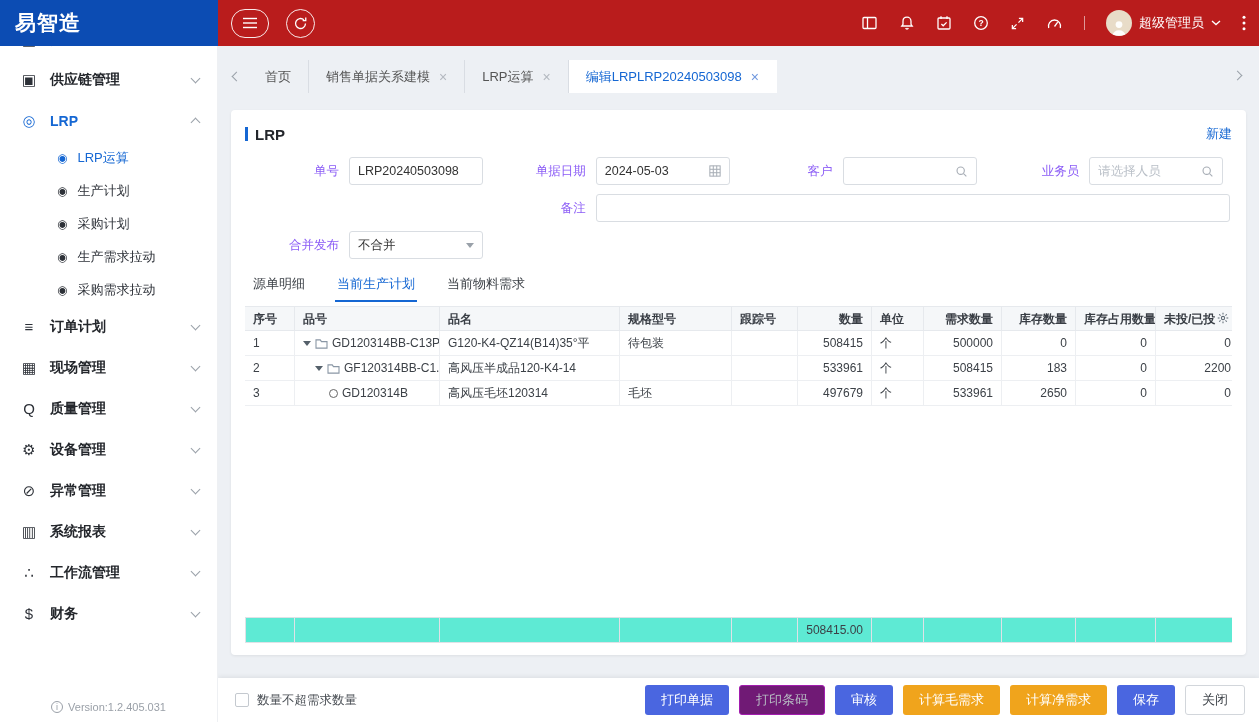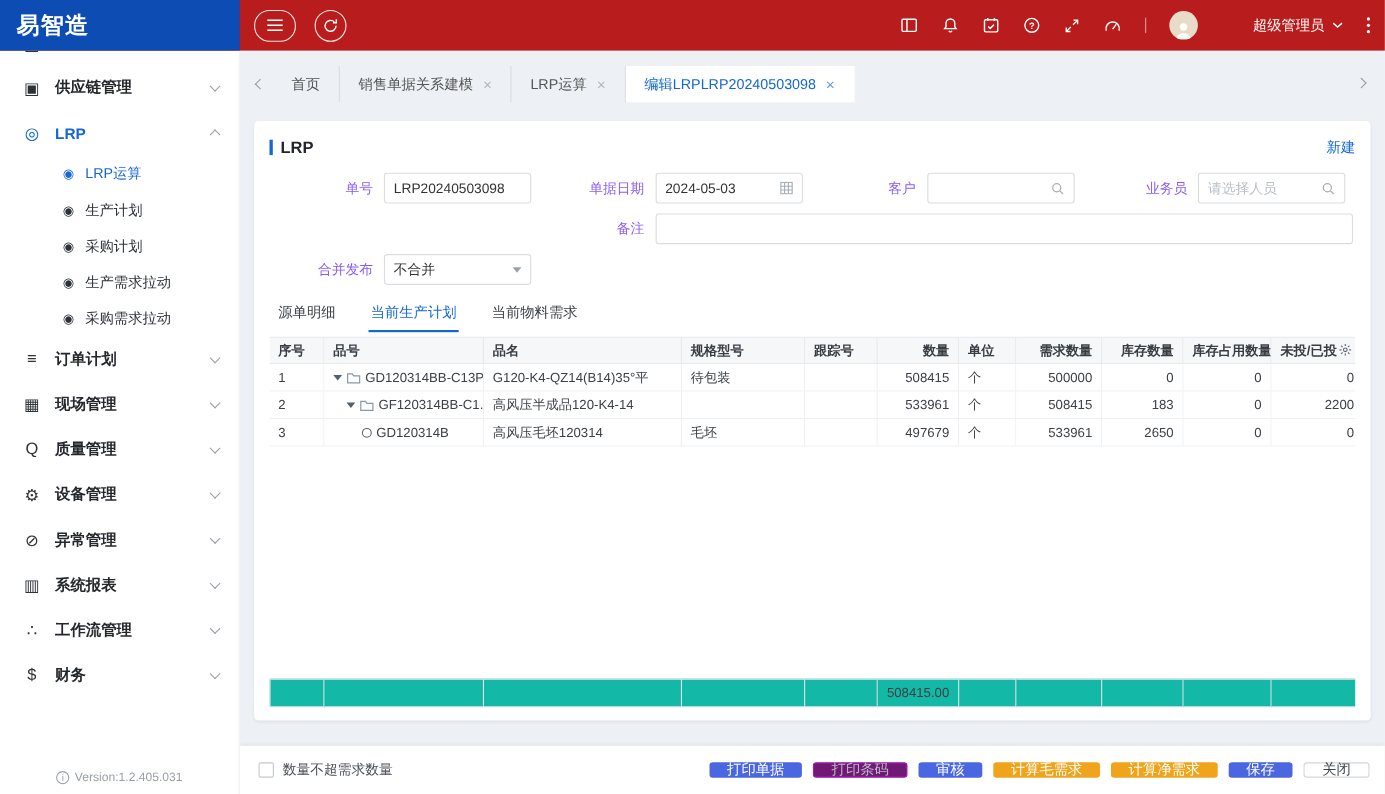--- a/index.html
+++ b/index.html
@@ -14,21 +14,21 @@
   .menu-btn { width:38px; height:29px; border:1px solid rgba(255,255,255,.9); border-radius:14px; display:flex; align-items:center; justify-content:center; cursor:pointer; }
   .refresh-btn { width:29px; height:29px; border:1px solid rgba(255,255,255,.9); border-radius:50%; display:flex; align-items:center; justify-content:center; cursor:pointer; }
   .tb-search { width:198px; height:29px; border:1px solid rgba(255,255,255,.75); border-radius:15px; display:flex; align-items:center; gap:8px; padding:0 12px; }
   .tb-search input { background:transparent; border:none; outline:none; color:#fff; font-size:12px; width:100%; }
   .tb-search input::placeholder { color:rgba(255,255,255,.85); }
   .tb-right { margin-left:auto; display:flex; align-items:center; gap:21px; padding-right:13px; color:#fff; }
   .tb-ic { display:flex; align-items:center; justify-content:center; cursor:pointer; }
   .tb-divider { width:1px; height:14px; background:rgba(255,255,255,.55); }
   .user { display:flex; align-items:center; gap:7px; cursor:pointer; }
   .avatar { width:26px; height:26px; border-radius:50%; background:#e8dcc8; display:flex; align-items:flex-end; justify-content:center; overflow:hidden; }
-  .user-name { font-size:13px;margin-left:43px; }
+  .user-name { font-size:13px; }
 
   
   .sidebar { position:absolute; left:0; top:46px; width:218px; bottom:0; background:#fff; z-index:30; border-right:1px solid #eef0f3; }
   .partial-wrap { height:13px; overflow:hidden; }
   .partial-wrap .side-item { margin-top:-27px; }
   .side-item { height:41px; display:flex; align-items:center; padding:0 18px 0 20px; gap:12px; font-size:14px; color:#24272c; font-weight:600; cursor:pointer; }
   .s-icon { width:18px; text-align:center; font-size:15px; color:#2d3138; font-weight:400; flex:none; }
   .side-item .chev { margin-left:auto; }
   .side-item.active, .side-item.active .s-icon { color:#1567d3; }
   .chev { width:7px; height:7px; border-right:1.6px solid #9aa1a9; border-bottom:1.6px solid #9aa1a9; transform:rotate(45deg); margin-top:-3px; flex:none; }
@@ -80,30 +80,30 @@
   .gr { display:grid; grid-template-columns:50px 145px 180px 112px 66px 74px 52px 78px 74px 80px 84px; min-width:995px; flex:none; }
   .th { background:#f5f7f9; font-size:12px; font-weight:600; color:#383d44; height:25px; line-height:24px; padding:0 8px; border-right:1px solid #e6e9ed; border-top:1px solid #e6e9ed; border-bottom:1px solid #e6e9ed; white-space:nowrap; overflow:hidden; }
   .td { font-size:12px; color:#3c4147; height:25px; padding:0 8px; border-right:1px solid #edeff2; border-bottom:1px solid #edeff2; white-space:nowrap; overflow:hidden; background:#fff; display:flex; align-items:center; }
   .num { text-align:right; justify-content:flex-end; }
   .th.num { text-align:right; }
   .tree { gap:4px; }
   .ind1 { padding-left:20px; } .ind2 { padding-left:34px; }
   .caret-sm { width:0; height:0; border-left:4px solid transparent; border-right:4px solid transparent; border-top:5px solid #55606a; flex:none; }
   .circle-node { width:9px; height:9px; border:1.3px solid #666; border-radius:50%; flex:none; }
   .tbl-spacer { flex:1; background:#fff; }
-  .sd { height:26px; background:#14b8a6; border-right:1px solid #dfe2e7; border-bottom:1px solid #dfe2e7; border-top:1px solid #dfe2e7; font-size:12px; color:#3c4147; display:flex; align-items:center; padding:0 8px; }
+  .sd { height:26px; background:#5eead4; border-right:1px solid #dfe2e7; border-bottom:1px solid #dfe2e7; border-top:1px solid #dfe2e7; font-size:12px; color:#3c4147; display:flex; align-items:center; padding:0 8px; }
   .sd:first-child { border-left:1px solid #dfe2e7; }
   .col-config { position:absolute; top:6px; right:3px; cursor:pointer; background:#f5f7f9; }
 
   
   .actionbar { margin-top:auto; background:#fff; height:44px; display:flex; align-items:center; padding:0 14px 0 17px; box-shadow:0 -1px 5px rgba(0,0,0,.08); flex:none; }
   .cbx { width:14px; height:14px; border:1px solid #c4c9cf; border-radius:2px; background:#fff; margin-right:8px; cursor:pointer; flex:none; }
   .cbx-label { font-size:12.5px; color:#4a4f55; }
   .btns { margin-left:auto; display:flex; gap:10px; }
-  .btn { height:14px; padding:0 16px; border-radius:3px; font-size:13px; color:#fff; border:none; cursor:pointer; display:flex; align-items:center; font-family:inherit; }
+  .btn { height:30px; padding:0 16px; border-radius:3px; font-size:13px; color:#fff; border:none; cursor:pointer; display:flex; align-items:center; font-family:inherit; }
   .btn.primary { background:#4a66e0; }
   .btn.warning { background:#f0a41c; }
   .btn.disabled { background:#701a75; color:#b7bcc3; border:1px solid #a21caf; cursor:default; }
   .btn.default { background:#fff; color:#3c4147; border:1px solid #d2d6db; }
 </style>
 </head>
 <body>
 
 <div class="topbar">
   <div class="logo">易智造</div>

